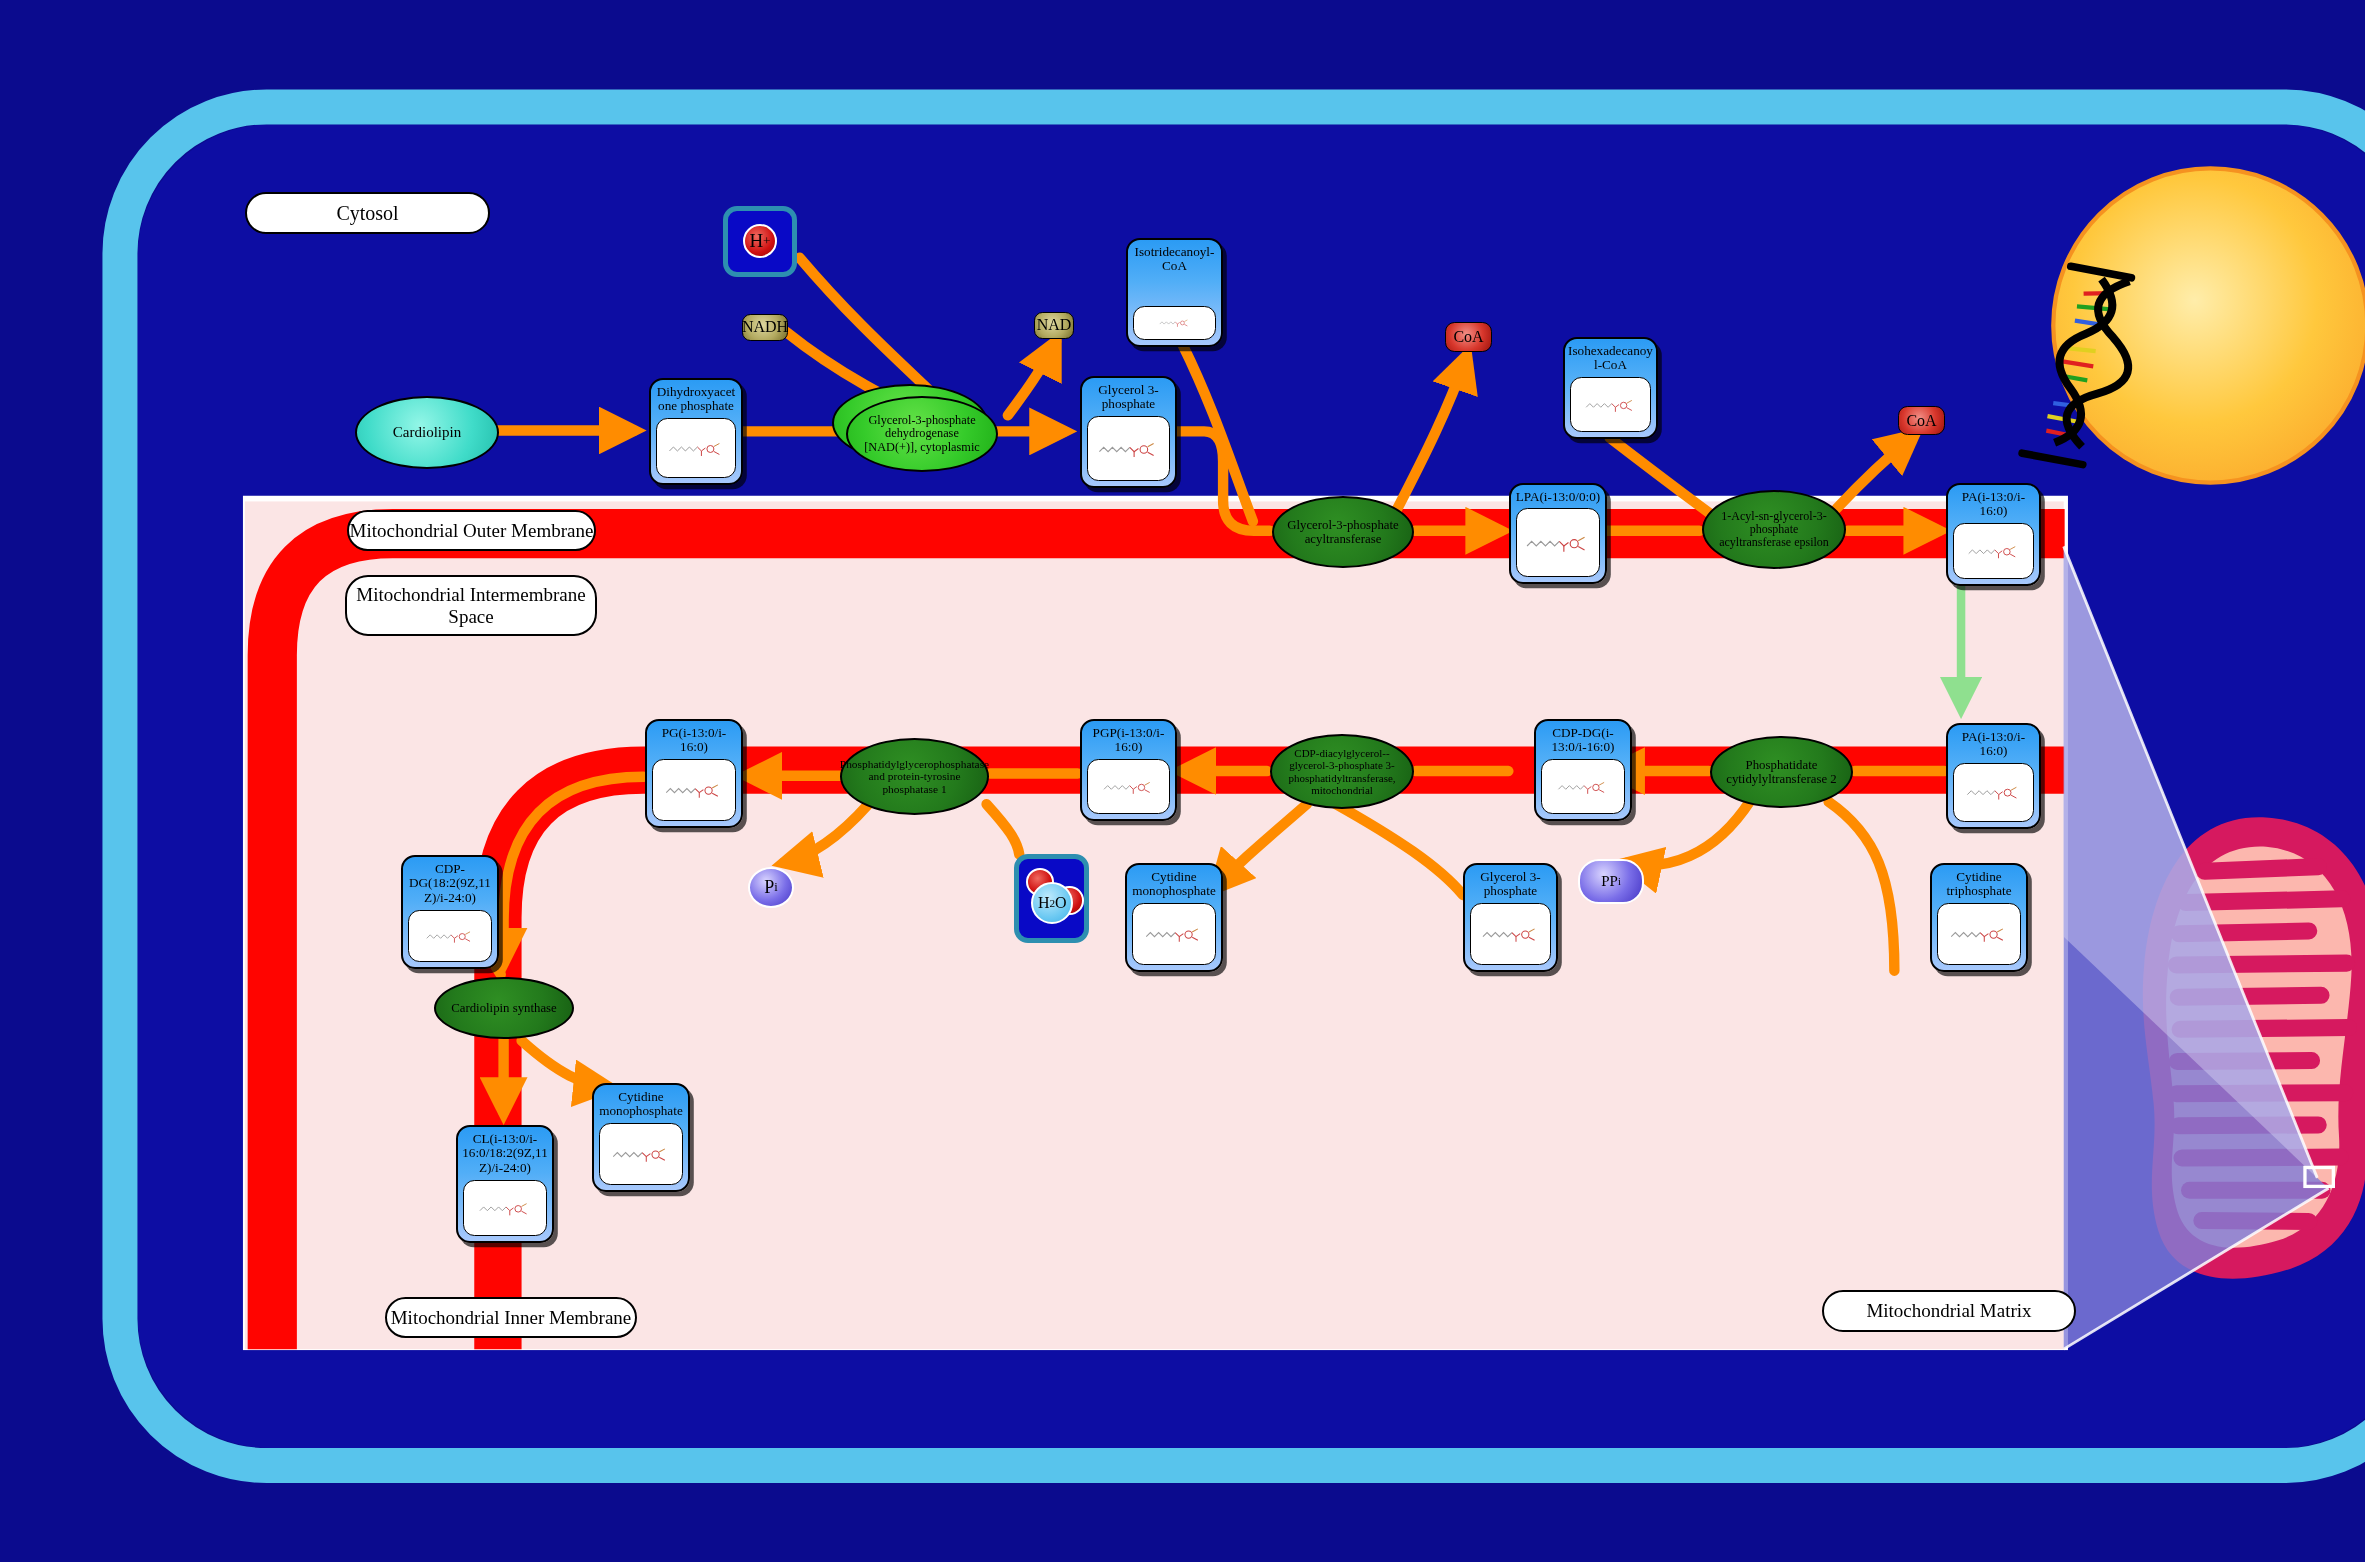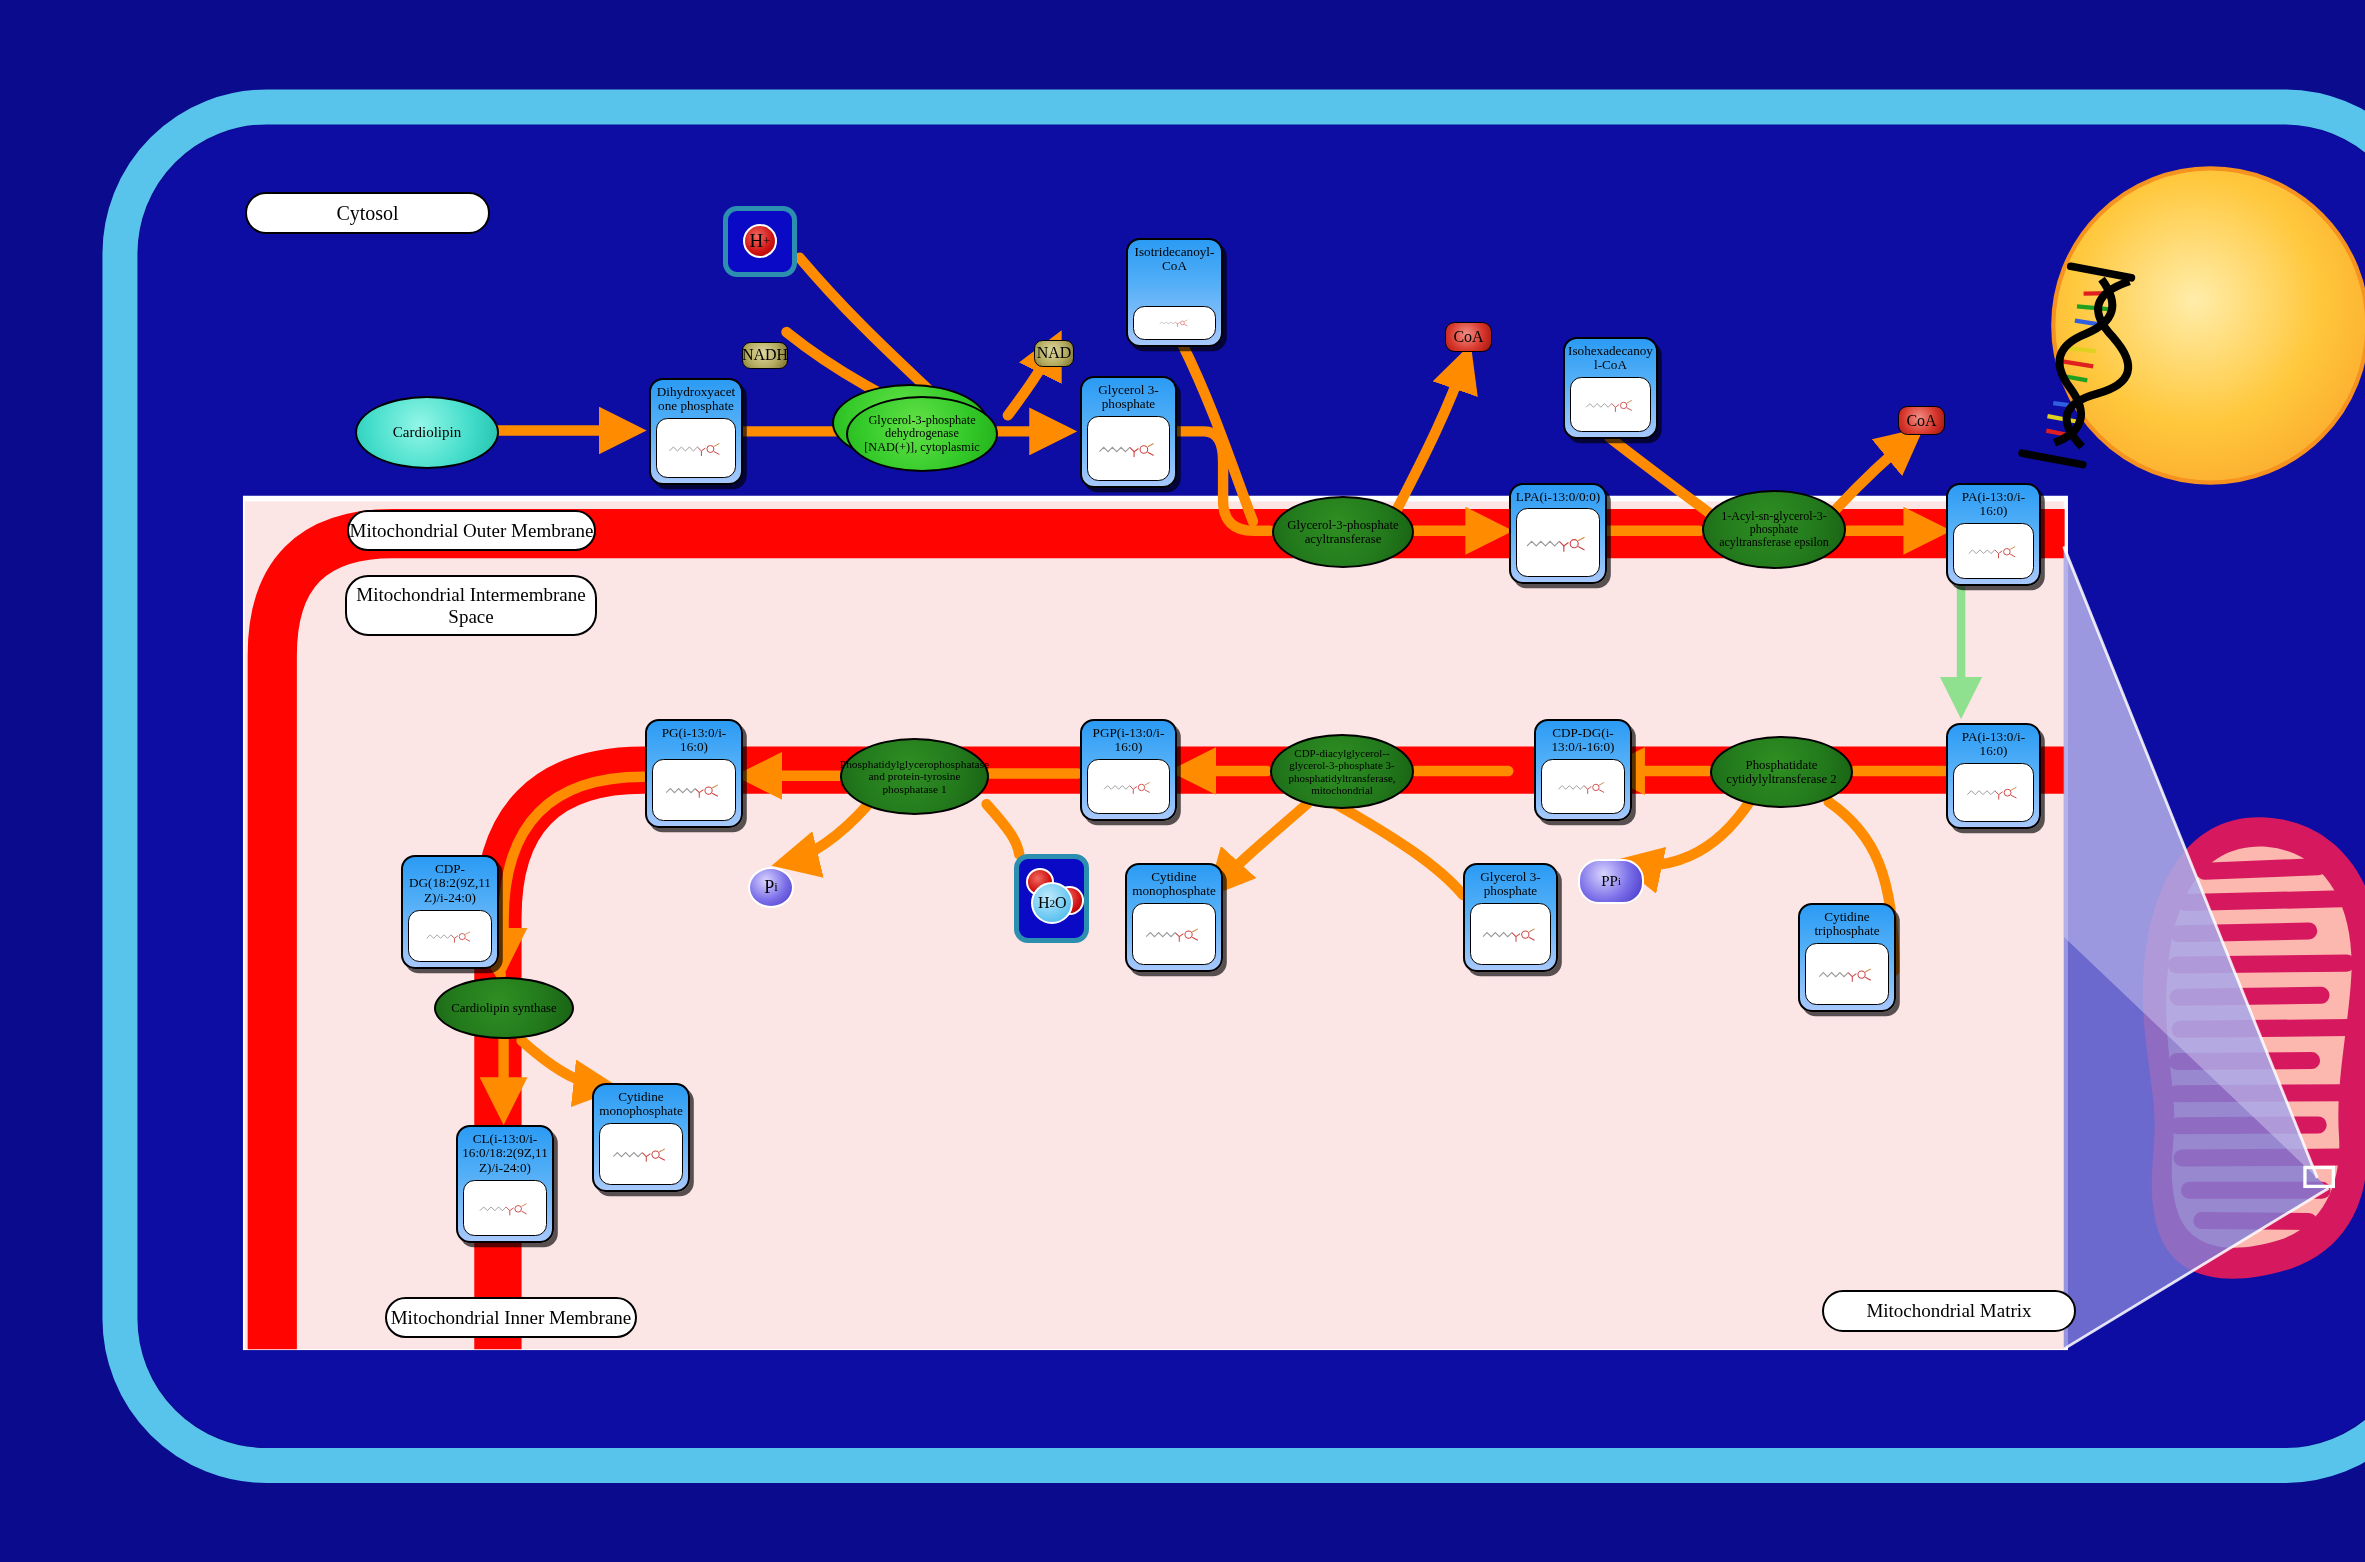--- a/index.html
+++ b/index.html
@@ -30,21 +30,21 @@
   .enz.bright{background:radial-gradient(circle at 45% 38%, #63e147 0%, #35cb2a 55%, #1fae17 100%);}
   .enz.back{z-index:39;}
 
   .glyco{position:absolute;border:2.4px solid #000;border-radius:50%;
          background:radial-gradient(circle at 45% 40%, #93f6e7 0%, #40dcc9 60%, #23bdab 100%);
          display:flex;align-items:center;justify-content:center;font-size:15px;z-index:40;}
 
   
   .badge{position:absolute;border:1.9px solid #000;display:flex;align-items:center;justify-content:center;
          font-size:16px;z-index:45;}
-  .olive{border-radius:8.5px;background:radial-gradient(circle at 45% 40%, #ded79f 0%, #b3aa60 55%, #756b28 100%);margin-top:28px;}
+  .olive{border-radius:8.5px;background:radial-gradient(circle at 45% 40%, #ded79f 0%, #b3aa60 55%, #756b28 100%);}
   .redb{border-radius:9.5px;background:radial-gradient(circle at 45% 40%, #f28f86 0%, #d8372c 55%, #9d120c 100%);}
   .purp{border:2.4px solid #fff;border-radius:50%;
         background:radial-gradient(circle at 38% 32%, #d9d4ff 0%, #7a6ee8 55%, #4333c4 100%);}
   .ionbox{position:absolute;background:#0909c6;border:5.7px solid #2d8fb0;border-radius:14px;z-index:45;}
   .ball{position:absolute;border-radius:50%;border:2.8px solid #fff;display:flex;align-items:center;justify-content:center;}
   .redball{background:radial-gradient(circle at 40% 35%, #f06a60 0%, #cf1010 60%, #8f0505 100%);}
   .blueball{background:radial-gradient(circle at 40% 35%, #bfeafc 0%, #6cc9f2 60%, #3fb0e8 100%);}
   sub{font-size:70%;} sup{font-size:70%;}
 </style>
 </head>
@@ -317,21 +317,21 @@
       </div>
 </div>
 <div class="metab" style="left:1463px;top:863px;width:91px;height:105px;">
   <div class="m-label">Glycerol 3-phosphate</div>
   <div class="m-chem">
         <svg viewBox="0 0 120 70">
           <use href="#chem"></use>
         </svg>
       </div>
 </div>
-<div class="metab" style="left:1798px;top:863px;width:94px;height:105px;margin-top:40px;">
+<div class="metab" style="left:1930px;top:863px;width:94px;height:105px;">
   <div class="m-label">Cytidine triphosphate</div>
   <div class="m-chem">
         <svg viewBox="0 0 120 70">
           <use href="#chem"></use>
         </svg>
       </div>
 </div>
 <div class="metab" style="left:592px;top:1083px;width:94px;height:105px;">
   <div class="m-label">Cytidine monophosphate</div>
   <div class="m-chem">

